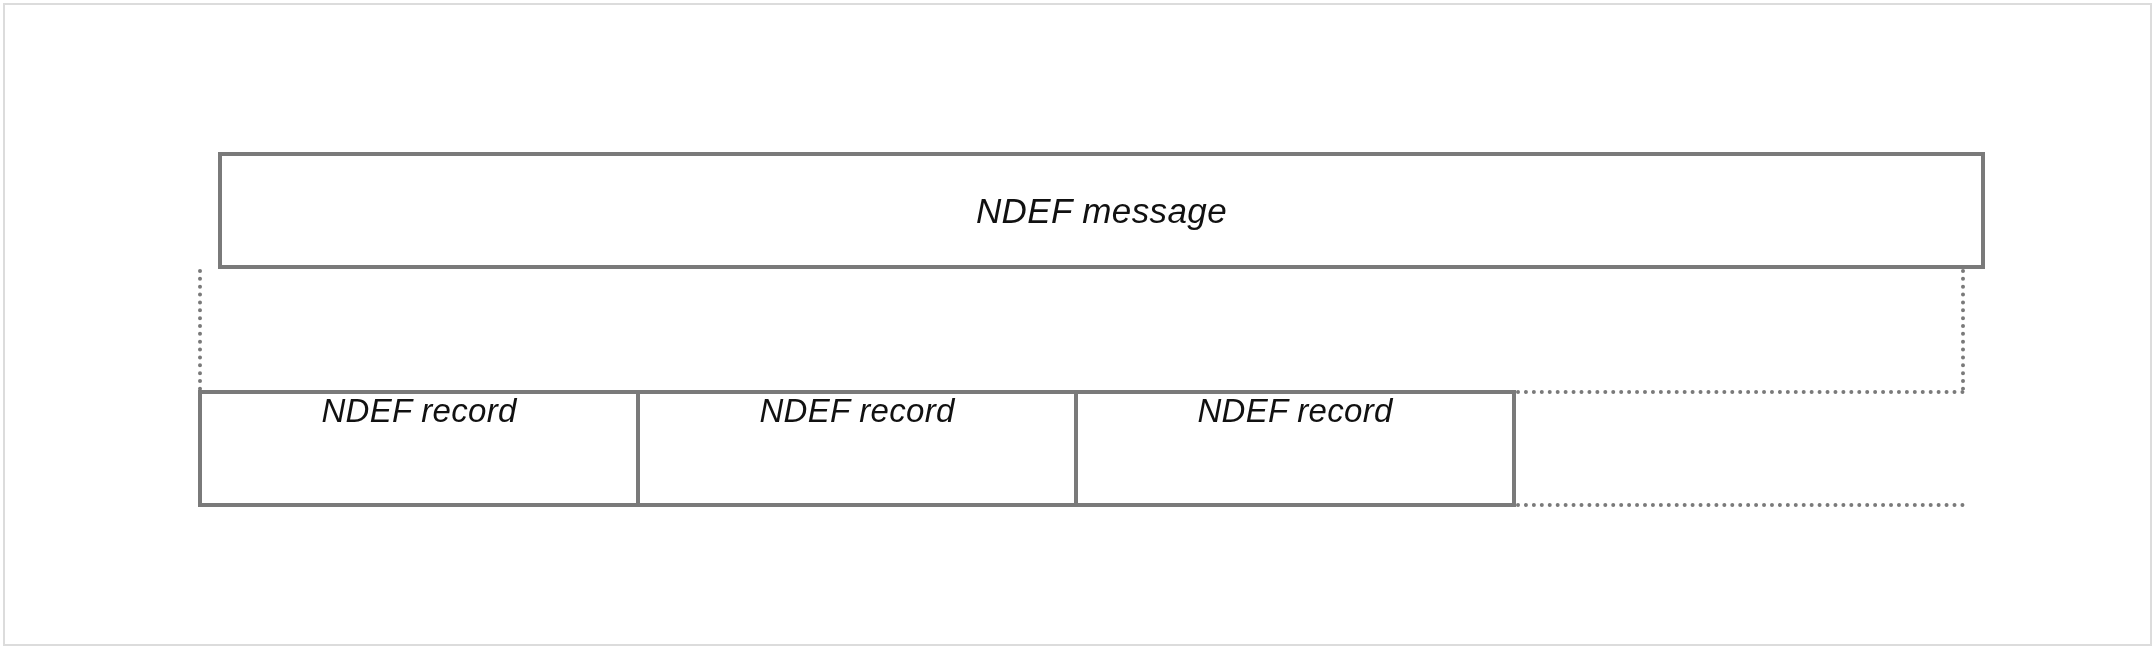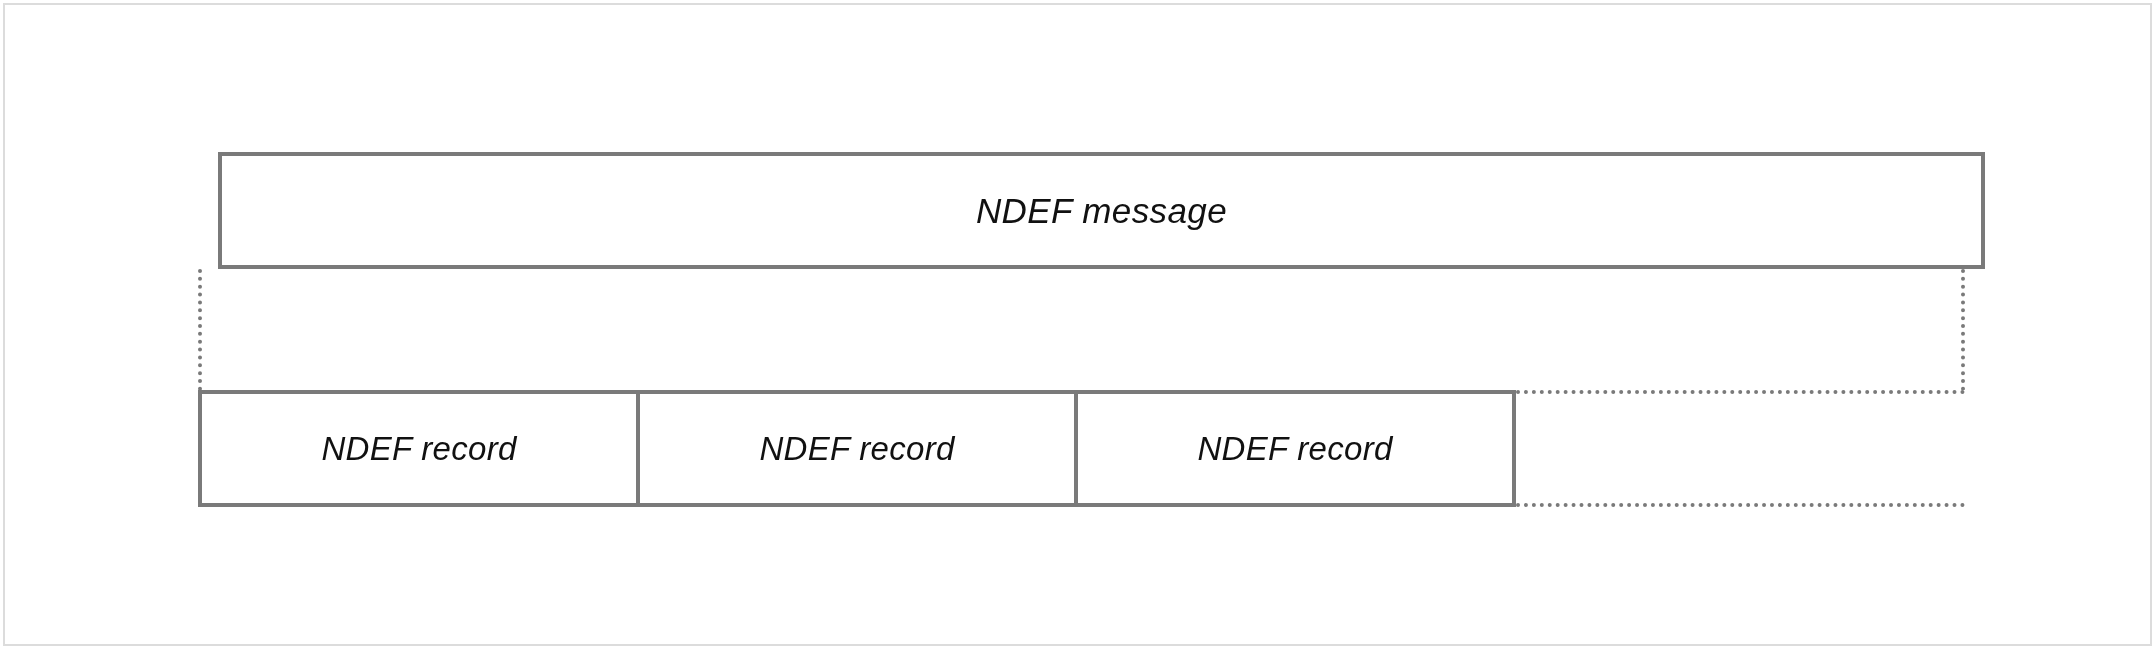--- a/index.html
+++ b/index.html
@@ -78,21 +78,20 @@
     box-sizing: border-box;
   }
 
   .record-box {
     width: 442px;
     height: 117px;
     box-sizing: border-box;
     border: 4px solid #7a7a7a;
     background: #ffffff;
     display: flex;
-    align-items: center;
     justify-content: center;
     margin-right: -4px;   
   }
   .record-label {
     font-size: 33px;
     font-style: italic;
     color: #111111;
     letter-spacing: 0.3px;
     line-height: 1;
     white-space: nowrap;

